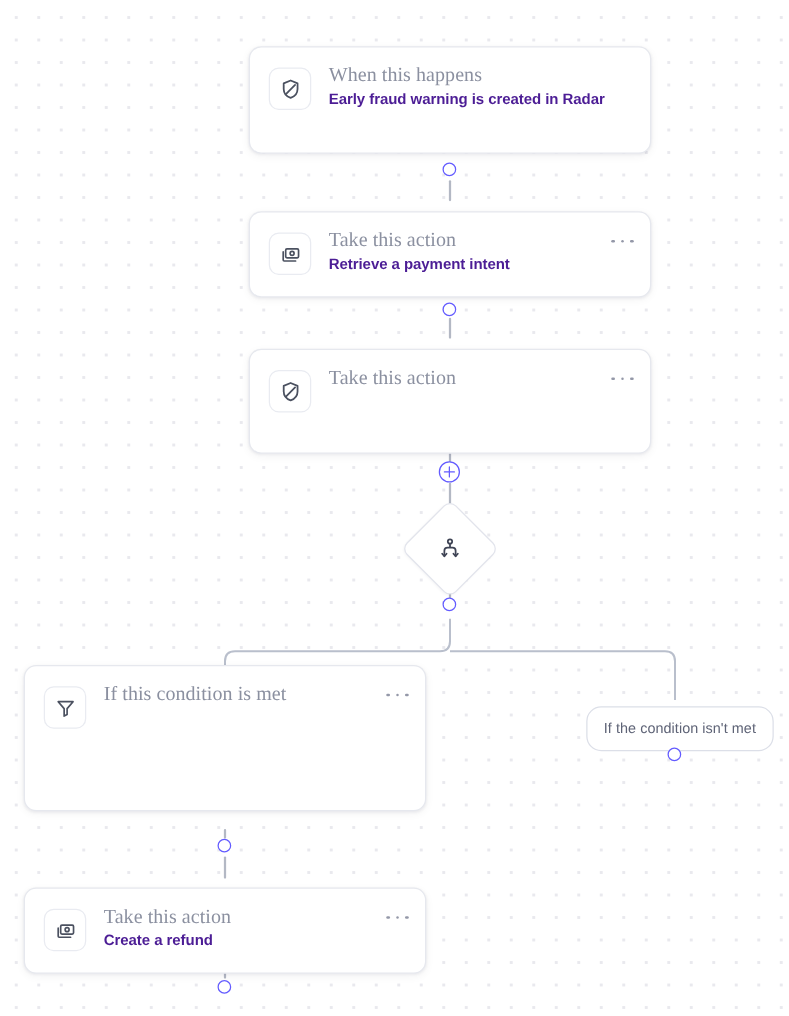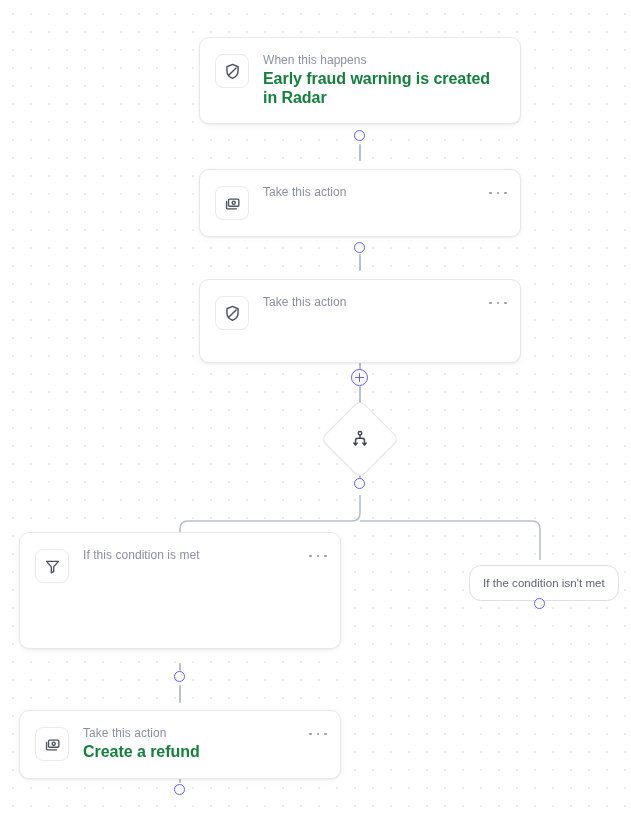--- a/index.html
+++ b/index.html
@@ -60,32 +60,33 @@
     align-items: center;
     justify-content: center;
     margin-right: 14px;
     margin-top: 1px;
   }
   .card-icon svg { display: block; }
 
   .card-body { flex: 1 1 auto; min-width: 0; padding-right: 4px; }
 
   .card-kicker {
-    font-size: 12px;
+    font-size: 16px;
     line-height: 15px;
     color: #8b90a0;
     font-weight: 400;
     letter-spacing: .05px;
     margin-bottom: 2px;
+    font-family: Liberation Serif, serif;
   }
 
   .card-title {
-    font-size: 16px;
+    font-size: 12px;
     line-height: 18.5px;
-    color: #15803d;
+    color: #4c1d95;
     font-weight: 700;
     letter-spacing: -.05px;
     word-wrap: break-word;
   }
 
   .card-menu {
     position: absolute;
     top: 16px;
     right: 13px;
     width: 18px;
@@ -227,20 +228,21 @@
   <div class="card" id="node-retrieve-pi">
     <div class="card-icon">
       <svg width="19" height="19" viewBox="0 0 24 24" fill="none" stroke="#4b5160" stroke-width="1.7" stroke-linecap="round" stroke-linejoin="round">
         <rect x="7" y="6.5" width="13" height="9" rx="1.3"></rect>
         <circle cx="13.5" cy="11" r="2"></circle>
         <path d="M4.5 9.5v8.2a1 1 0 0 0 1 1h11.5"></path>
       </svg>
     </div>
     <div class="card-body">
       <div class="card-kicker">Take this action</div>
+      <div class="card-title">Retrieve a payment intent</div>
     </div>
     <div class="card-menu">
       <i></i>
       <i></i>
       <i></i>
     </div>
   </div>
 
   <div class="card" id="node-retrieve-efw">
     <div class="card-icon">

